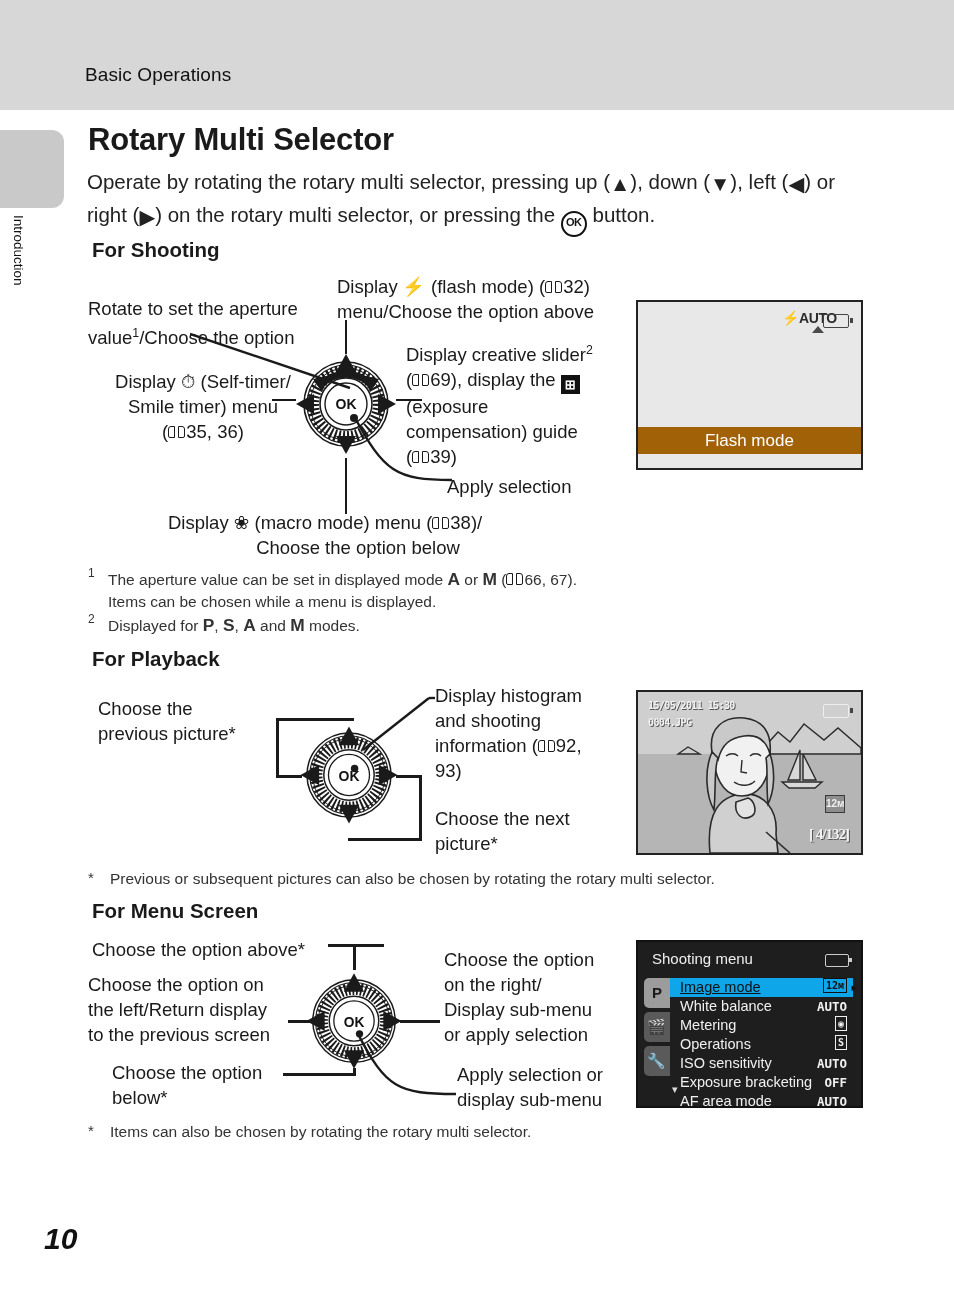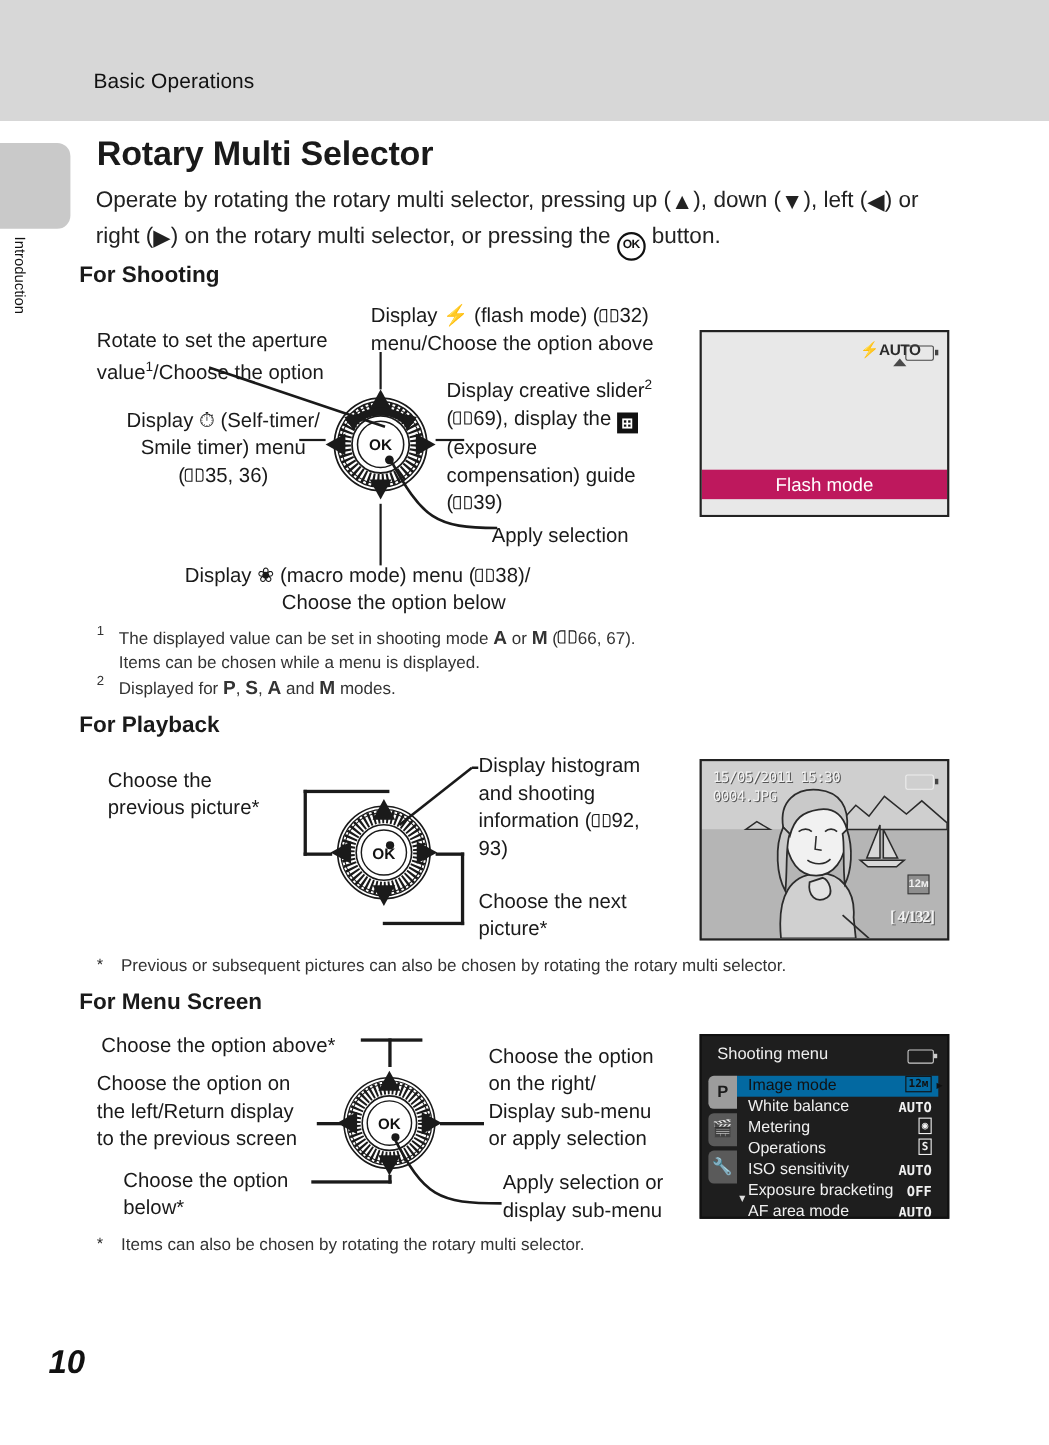--- a/index.html
+++ b/index.html
@@ -46,21 +46,21 @@
   .page-title {
     position: absolute; left: 88px; top: 122px;
     font-size: 31px; font-weight: bold; letter-spacing: -0.2px;
   }
   .intro-para {
     position: absolute; left: 87px; top: 166px;
     width: 790px;
     font-size: 20.5px; line-height: 31px; color: #222;
   }
   .sec-head {
-    position: absolute; left: 72px;
+    position: absolute; left: 92px;
     font-size: 20.5px; font-weight: bold;
   }
   #sec-shooting { top: 238px; }
   #sec-playback { top: 647px; }
   #sec-menu     { top: 899px; }
 
   .lbl {
     position: absolute;
     font-size: 18.5px;
     line-height: 25px;
@@ -144,31 +144,31 @@
     border-bottom:7px solid #4a4a4a;
   }
   .flash-item{
     position:absolute; left:3px; width:56px; height:16px;
     color:#fff; font-size:11px; text-align:center; line-height:16px;
     font-weight:bold;
   }
   .flash-item.sel{ background:#f1f1f1; color:#111; border:1px solid #111; box-sizing:border-box;}
   .lcd-caption{
     position:absolute; left:0; bottom:14px; width:100%;
-    background:#be185d; color:#fff; text-align:center;
+    background:#a16207; color:#fff; text-align:center;
     font-size:17px; line-height:27px; height:27px;margin-top:25px;
   }
   .lcd-footstrip{
     position:absolute;left:0;bottom:0;width:100%;height:14px;background:#e8e8e8;
   }
 
   
   #lcd-play { left: 636px; top: 690px; width: 227px; height: 165px; background:#bdbdbd;}
   .pb-txt{
-    position:absolute; color:#f2f2f2; font-size:13px; font-weight:normal;
+    position:absolute; color:#f2f2f2; font-size:10px; font-weight:bold;
     font-family:"DejaVu Sans Mono", monospace; letter-spacing:-.6px;
     text-shadow: 1px 1px 0 #555;
   }
   .pb-12m{
     position:absolute; right:16px; bottom:40px;
     width:18px;height:16px;border:1.6px solid #3a3a3a;color:#f0f0f0;
     background:#8e8e8e; font-size:10px;font-weight:bold;text-align:center;line-height:16px;
   }
   .pb-count{
     position:absolute; right:12px; bottom:10px; color:#f2f2f2;
@@ -191,21 +191,21 @@
     width:26px;height:30px;margin-bottom:4px; background:#5a5a5a;
     border-radius:5px 0 0 5px; color:#d8d8d8; font-size:15px;
     text-align:center; line-height:30px; font-weight:bold;
   }
   .menu-tab.active{ background:#9c9c9c; color:#1b1b1b; }
   .menu-list{ position:absolute; left:32px; top:36px; right:8px; }
   .menu-row{
     height:19px; line-height:19px; color:#f0f0f0; font-size:14.5px;
     padding-left:10px; position:relative;
   }
-  .menu-row.sel{ background:#0369a1; color:#111; }
+  .menu-row.sel{ background:#0ea5e9; color:#111;text-decoration:underline; }
   .menu-val{
     position:absolute; right:6px; top:0; font-size:12.5px; font-weight:bold;
     font-family:"DejaVu Sans Mono", monospace;
   }
   .menu-arrow{ position:absolute; right:-4px; top:0; font-size:11px; }
   .menu-down{
     position:absolute; left:34px; bottom:10px; color:#ddd; font-size:11px;
   }
   .boxval{
     display:inline-block; border:1.4px solid currentColor; padding:0 2px;
@@ -297,21 +297,21 @@
 <div class="lcd" id="lcd-flash">
   <div class="flash-topicon">⚡<span>AUTO</span></div>
   <div class="batt"></div>
   <div class="flash-caret"></div>
   <div class="lcd-caption">Flash mode</div>
   <div class="lcd-footstrip"></div>
 </div>
 
 <div class="fn-mark" style="left:88px; top:566px;">1</div>
 <div class="footnote" style="left:108px; top:568px; width:640px;">
-  <span>The displayed value can be set in shooting mode </span><span class="modeltr">A</span><span> or </span><span class="modeltr">M</span><span> (</span><span class="bookicon"></span><span>66, 67</span><span>).</span><br>
+  <span>The aperture value can be set in displayed mode </span><span class="modeltr">A</span><span> or </span><span class="modeltr">M</span><span> (</span><span class="bookicon"></span><span>66, 67</span><span>).</span><br>
   <span>Items can be chosen while a menu is displayed.</span>
 </div>
 <div class="fn-mark" style="left:88px; top:612px;">2</div>
 <div class="footnote" style="left:108px; top:614px; width:640px;">
   <span>Displayed for </span><span class="modeltr">P</span><span>, </span><span class="modeltr">S</span><span>, </span><span class="modeltr">A</span><span> and </span><span class="modeltr">M</span><span> modes.</span>
 </div>
 
 <div class="sec-head" id="sec-playback">For Playback</div>
 
 <div class="lbl" style="left:98px; top:696px; width:230px;">

